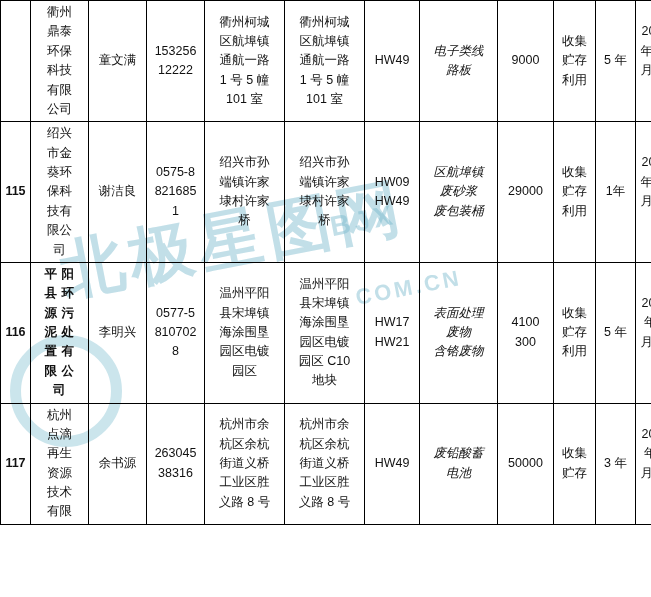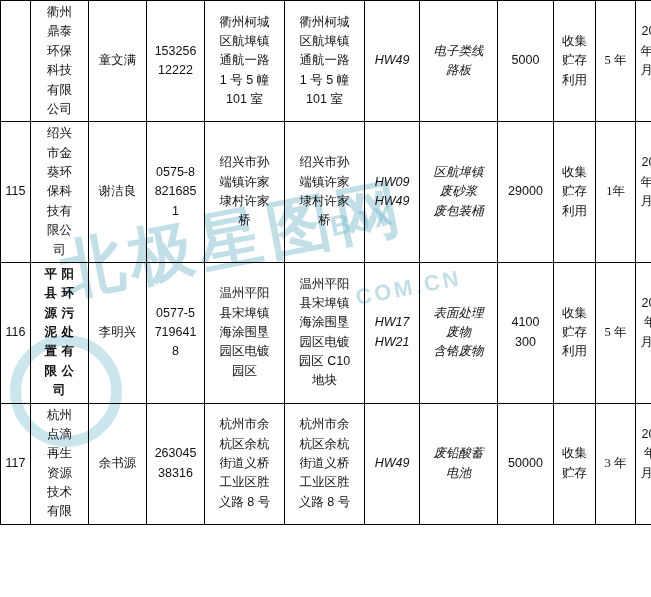--- a/index.html
+++ b/index.html
@@ -42,29 +42,29 @@
   col.c-phone  { width: 58px; }
   col.c-addr1  { width: 80px; }
   col.c-addr2  { width: 80px; }
   col.c-code   { width: 55px; }
   col.c-waste  { width: 78px; }
   col.c-qty    { width: 56px; }
   col.c-method { width: 42px; }
   col.c-years  { width: 40px; }
   col.c-date   { width: 40px; }
 
-  td.cell-no { font-size: 12.5px; }
+  td.cell-no { font-size: 12.5px; font-weight: bold; }
   td.cell-name { letter-spacing: 0px; }
   td.cell-phone { font-size: 12px; }
   td.cell-addr { font-size: 12.5px; }
-  td.cell-code { font-size: 12.5px; font-style: italic; }
+  td.cell-code { font-size: 12.5px; }
   td.cell-waste { text-align: left; padding-left: 6px; font-size: 12.5px; font-style: italic; }
   td.cell-qty { font-size: 12.5px; }
   td.cell-method { font-size: 12.5px; font-family: Liberation Serif, serif; }
-  td.cell-years { font-size: 12.5px; font-family: Liberation Serif, serif; }
+  td.cell-years { font-size: 12.5px; }
   td.cell-date { font-size: 12.5px; }
 
   .line { display: block; }
   .spread {
     letter-spacing: 0.5px;
     font-weight: bold;
   }
 
   
   #watermark {
@@ -175,21 +175,21 @@
           <span class="line">101 室</span>
         </td>
         <td class="cell-code">
           <span class="line">HW49</span>
         </td>
         <td class="cell-waste">
           <span class="line">电子类线</span>
           <span class="line">路板</span>
         </td>
         <td class="cell-qty">
-          <span class="line">5000</span>
+          <span class="line">9000</span>
         </td>
         <td class="cell-method">
           <span class="line">收集</span>
           <span class="line">贮存</span>
           <span class="line">利用</span>
         </td>
         <td class="cell-years">5 年</td>
         <td class="cell-date">
           <span class="line">2018</span>
           <span class="line">年 12</span>
@@ -260,21 +260,21 @@
           <span class="line spread">县 环</span>
           <span class="line spread">源 污</span>
           <span class="line spread">泥 处</span>
           <span class="line spread">置 有</span>
           <span class="line spread">限 公</span>
           <span class="line spread">司</span>
         </td>
         <td class="cell-person">李明兴</td>
         <td class="cell-phone">
           <span class="line">0577-5</span>
-          <span class="line">719641</span>
+          <span class="line">810702</span>
           <span class="line">8</span>
         </td>
         <td class="cell-addr">
           <span class="line">温州平阳</span>
           <span class="line">县宋埠镇</span>
           <span class="line">海涂围垦</span>
           <span class="line">园区电镀</span>
           <span class="line">园区</span>
         </td>
         <td class="cell-addr">

